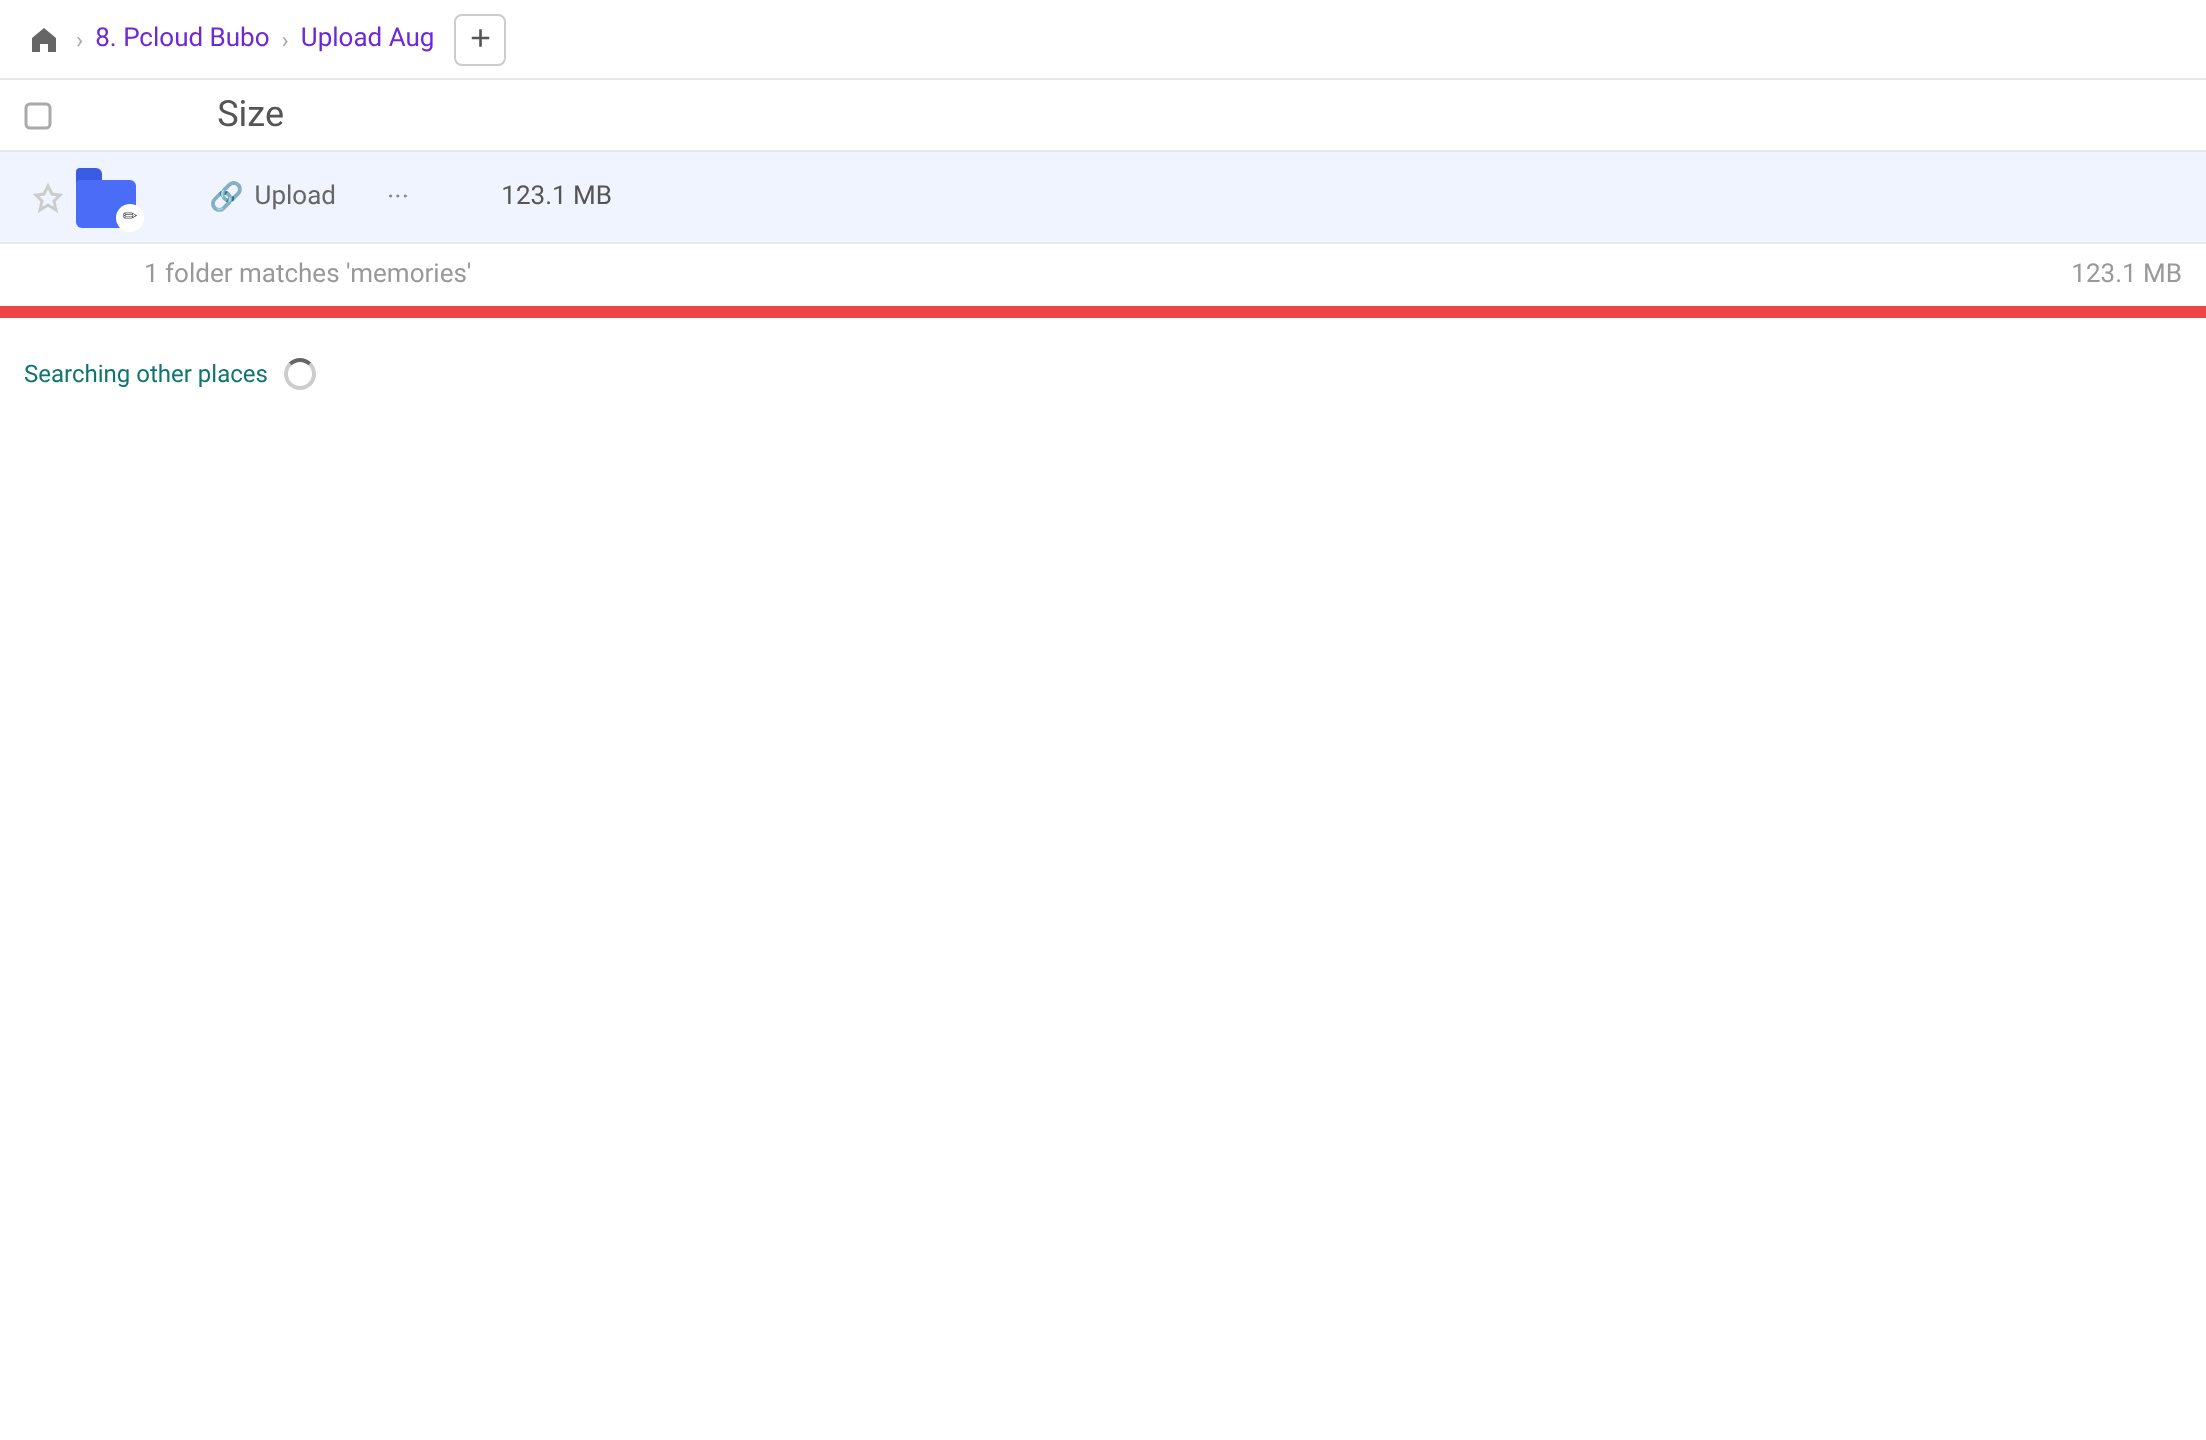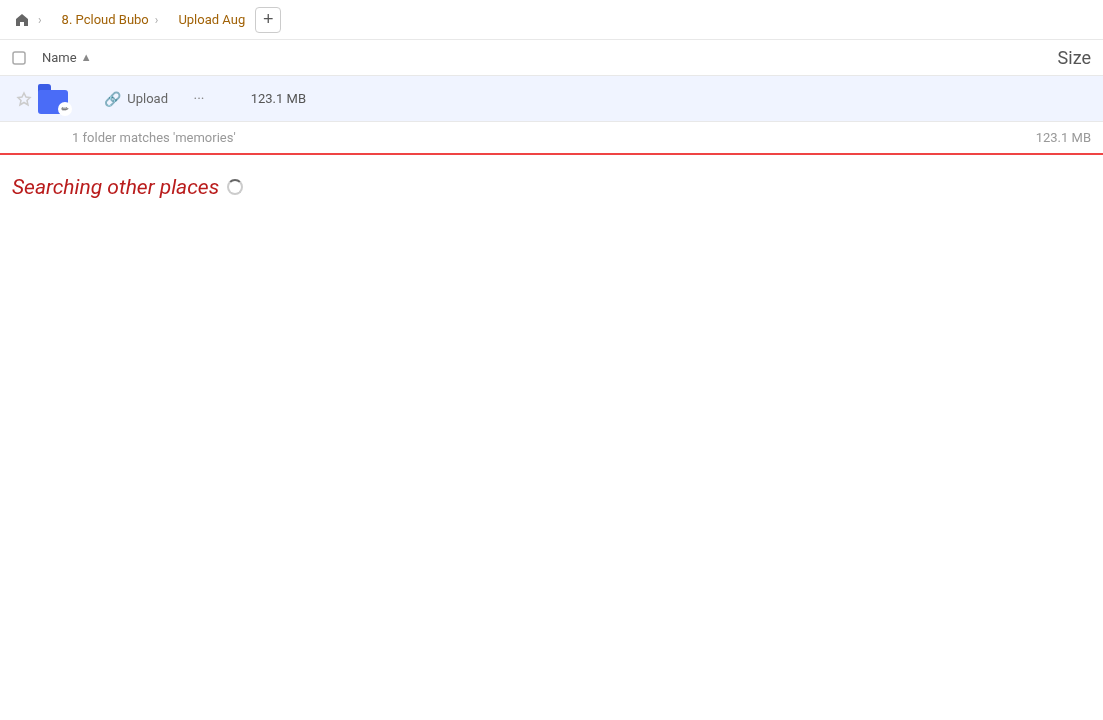--- a/index.html
+++ b/index.html
@@ -25,24 +25,23 @@
       padding: 8px 12px;
       border-bottom: 1px solid #e8e8e8;
       height: 40px;
       gap: 4px;
     }
 
     .breadcrumb-item {
       display: flex;
       align-items: flex-start;
       gap: 4px;
-      color: #a16207;
-      font-size: 13px;
-      cursor: pointer;
-      margin-left: 14px;
+      color: #6d28d9;
+      font-size: 13px;
+      cursor: pointer;
     }
 
     .breadcrumb-separator {
       color: #aaa;
       font-size: 12px;
       margin: 0 2px;
     }
 
     .home-icon-wrap {
       width: 20px;
@@ -210,21 +209,21 @@
       font-size: 13px;
       color: #555;
     }
 
     
     .match-row {
       display: flex;
       align-items: center;
       justify-content: space-between;
       padding: 8px 12px 8px 72px;
-      border-bottom: 2px solid #ef4444;
+      border-bottom: 6px solid #ef4444;
       background: #fff;
     }
 
     .match-text {
       font-size: 13px;
       color: #999;
     }
 
     .match-size {
       font-size: 13px;
@@ -233,23 +232,22 @@
 
     
     .searching-row {
       display: flex;
       align-items: center;
       padding: 20px 12px 12px 12px;
       gap: 8px;
     }
 
     .searching-text {
-      font-size: 21px;
-      color: #b91c1c;
-      font-style: italic;
+      font-size: 12px;
+      color: #0f766e;
     }
 
     .spinner {
       width: 16px;
       height: 16px;
       border: 2px solid #ccc;
       border-top-color: #666;
       border-radius: 50%;
       animation: spin 0.8s linear infinite;
     }
@@ -277,24 +275,20 @@
   </div>
   <button class="add-button">+</button>
 </div>
 
 <div class="column-header">
   <div class="col-checkbox">
     <svg width="14" height="14" viewBox="0 0 14 14">
       <rect x="1" y="1" width="12" height="12" rx="2" fill="none" stroke="#aaa" stroke-width="1.5"></rect>
     </svg>
   </div>
-  <div class="col-name">
-    <span>Name</span>
-    <span style="font-size:11px;color:#888;">▲</span>
-  </div>
   <div class="col-size">
     <span>Size</span>
   </div>
 </div>
 
 <div class="file-row">
   <div class="star-col">
     <svg width="16" height="16" viewBox="0 0 16 16">
       <polygon points="8,2 10,6 14,6.5 11,9.5 12,14 8,11.5 4,14 5,9.5 2,6.5 6,6" fill="none" stroke="#ccc" stroke-width="1.5"></polygon>
     </svg>

